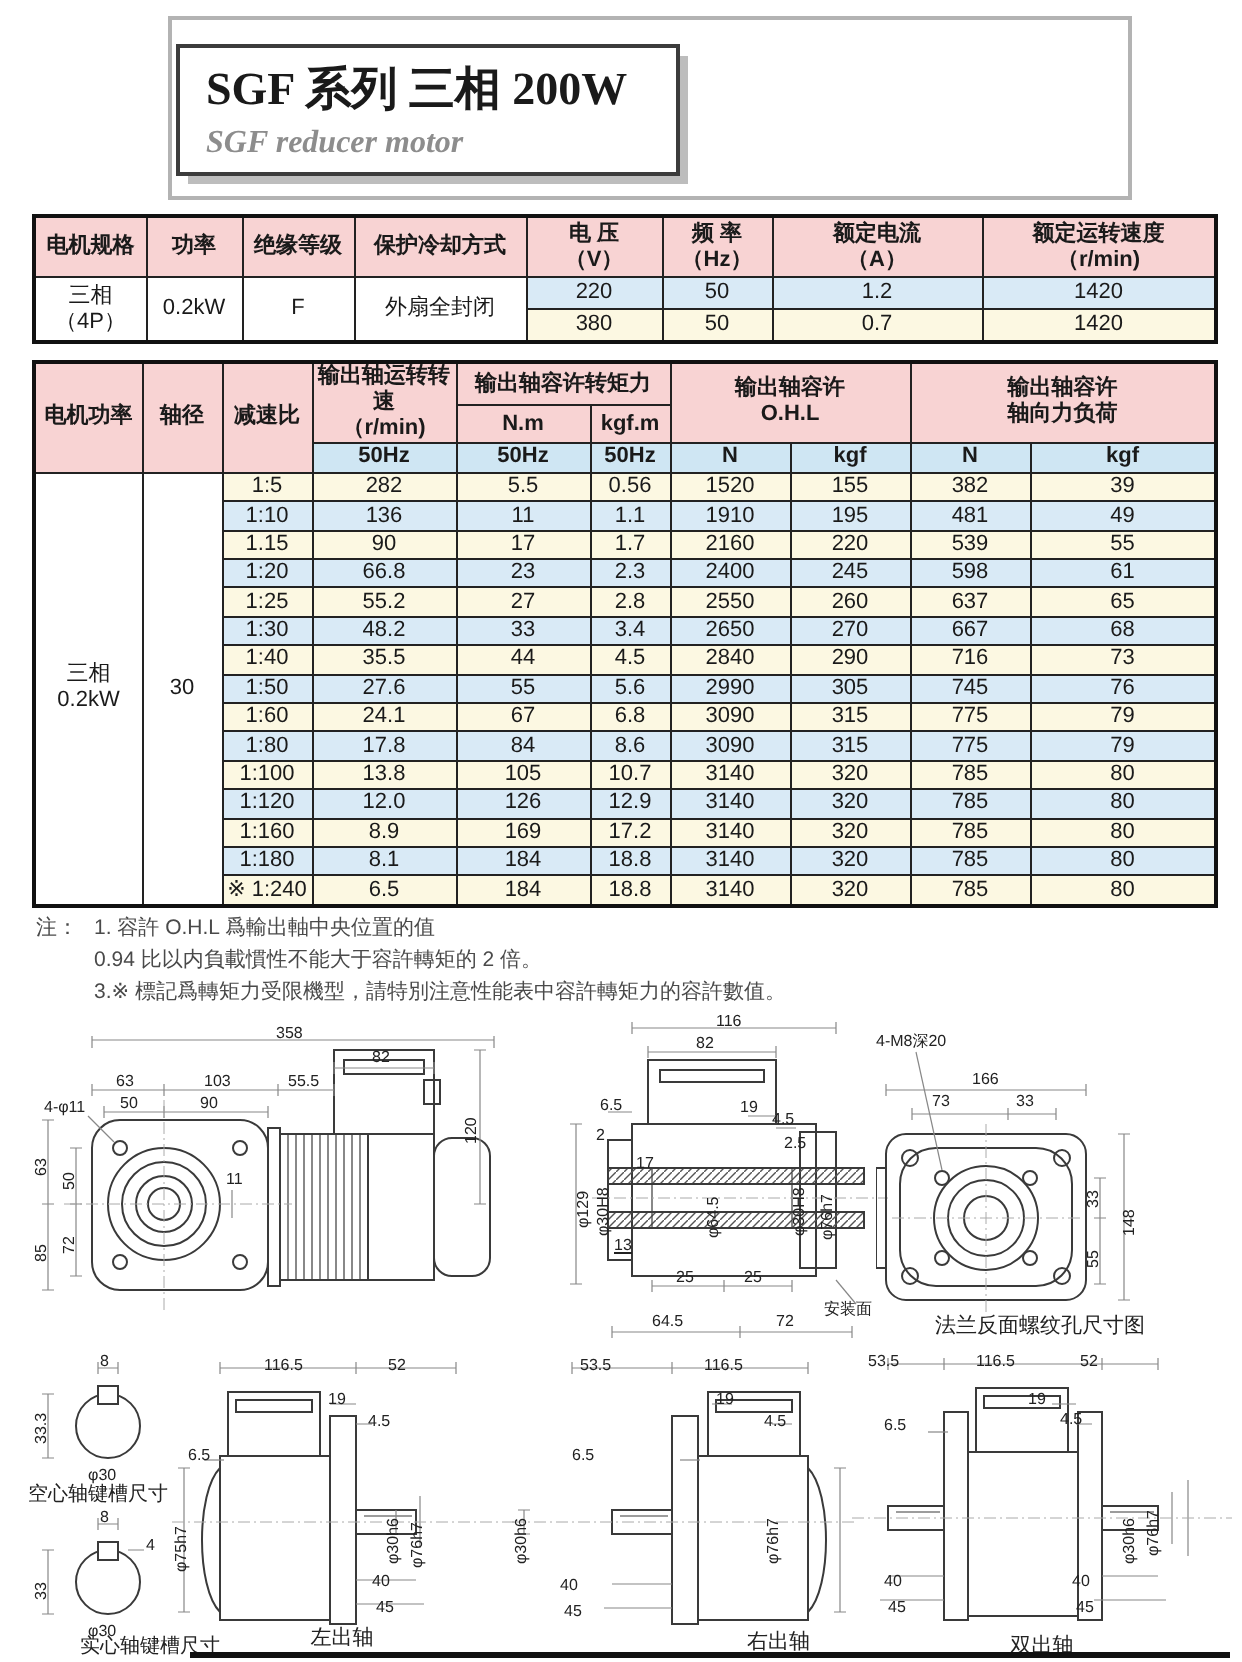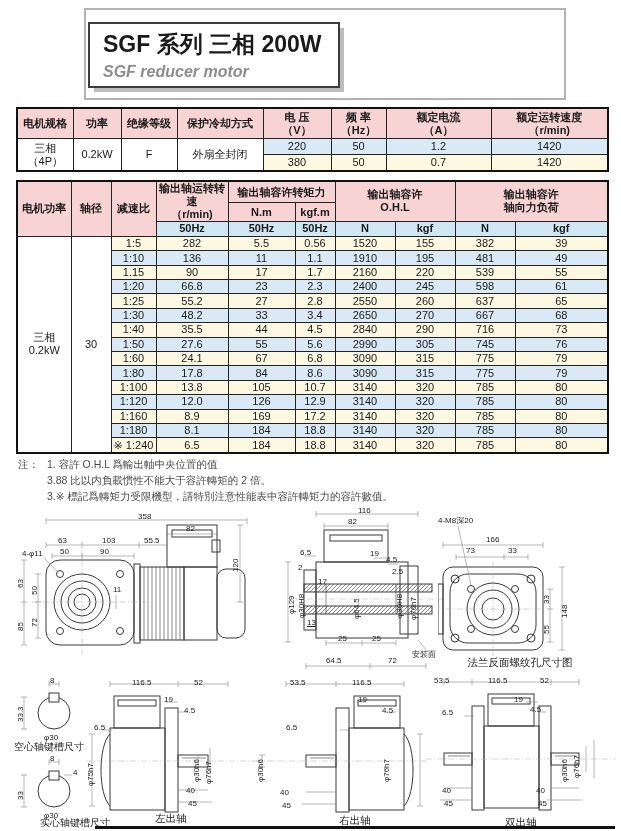--- a/index.html
+++ b/index.html
@@ -2,21 +2,21 @@
 <html><head>
 <meta charset="utf-8">
 <style>
   html,body{margin:0;padding:0;background:#fff;}
   .page{position:relative;width:621px;height:831px;background:#fff;overflow:hidden;
         font-family:"Liberation Sans","DejaVu Sans",sans-serif;color:#1a1a1a;}
   
   .title-block{position:absolute;left:28px;top:8px;width:560px;height:96px;}
   .title-frame{position:absolute;left:56px;top:0;width:478px;height:88px;border:2px solid #b3b3b3;background:#fff;}
   .title-box{position:absolute;left:60px;top:14px;width:248px;height:62px;border:2px solid #3c3c3c;background:#fff;
-             box-shadow:5px 5px 0 -1px #bdbdbd;}
+             box-shadow:5px 5px 0 -1px #bdbdbd;font-family:Liberation Serif, serif;}
   .title-main{font-size:23px;font-weight:bold;letter-spacing:0px;margin:5px 0 0 13px;white-space:nowrap;}
   .title-sub{font-size:16px;font-weight:bold;font-style:italic;color:#8d8d8d;margin:3px 0 0 13px;}
   
   table{border-collapse:collapse;table-layout:fixed;position:absolute;left:16px;background:#fff;}
   table{border:2px solid #111;}
   th,td{border:1px solid #222;text-align:center;vertical-align:middle;padding:0;font-size:11px;line-height:1.18;overflow:hidden;}
   th{font-weight:bold;}
   .pre{white-space:pre-line;}
   .pink{background:#f8d3d3;}
   .subblue{background:#cfe6f3;}
@@ -296,21 +296,21 @@
           <td class="cream">785</td>
           <td class="cream">80</td>
         </tr>
       </tbody>
   </table>
 
   <div class="notes">
     <span class="notes-label">注：</span>
     <div>
       <div>1. 容許 O.H.L 爲輸出軸中央位置的值</div>
-      <div>3.88 比以内負載慣性不能大于容許轉矩的 2 倍。</div>
+      <div>0.94 比以内負載慣性不能大于容許轉矩的 2 倍。</div>
       <div>3.※ 標記爲轉矩力受限機型，請特別注意性能表中容許轉矩力的容許數值。</div>
     </div>
   </div>
 
   <div class="draw" style="left:16px;top:512px;width:285px;height:162px;">
     <svg width="285" height="162">
       <g stroke="#3a3a3a" fill="none" stroke-width="1">
         <rect x="30" y="48" width="88" height="85" rx="14"></rect>
         <circle cx="44" cy="62" r="3.5"></circle>
           <circle cx="104" cy="62" r="3.5"></circle>
@@ -537,21 +537,21 @@
   <span class="dim" style="left: 34px; top: 0px;">53.5</span>
       <span class="dim" style="left: 96px; top: 0px;">116.5</span>
       <span class="dim" style="left: 102px; top: 17px;">19</span>
       <span class="dim" style="left: 126px; top: 28px;">4.5</span>
       <span class="dim" style="left: 30px; top: 45px;">6.5</span>
       <span class="dim rot" style="left: 0px; top: 104px;">φ30h6</span>
       <span class="dim rot" style="left: 126px; top: 104px;">φ76h7</span>
       <span class="dim" style="left: 24px; top: 110px;">40</span>
       <span class="dim" style="left: 26px; top: 123px;">45</span>
     </div>
-  <div class="caption" style="left:280px;top:814px;width:150px;">右出轴</div>
+  <div class="caption" style="left:255px;top:814px;width:150px;text-align:right;">右出轴</div>
 
   <div class="draw" style="left:426px;top:676px;width:190px;height:138px;">
     <svg width="190" height="138">
       <g stroke="#3a3a3a" fill="none" stroke-width="1">
         <rect x="62" y="18" width="46" height="32"></rect>
           <rect x="66" y="22" width="38" height="6"></rect>
         <rect x="58" y="50" width="55" height="82"></rect>
         <rect x="46" y="30" width="12" height="104"></rect>
         <rect x="113" y="30" width="12" height="104"></rect>
         <rect x="18" y="77" width="28" height="12"></rect>

